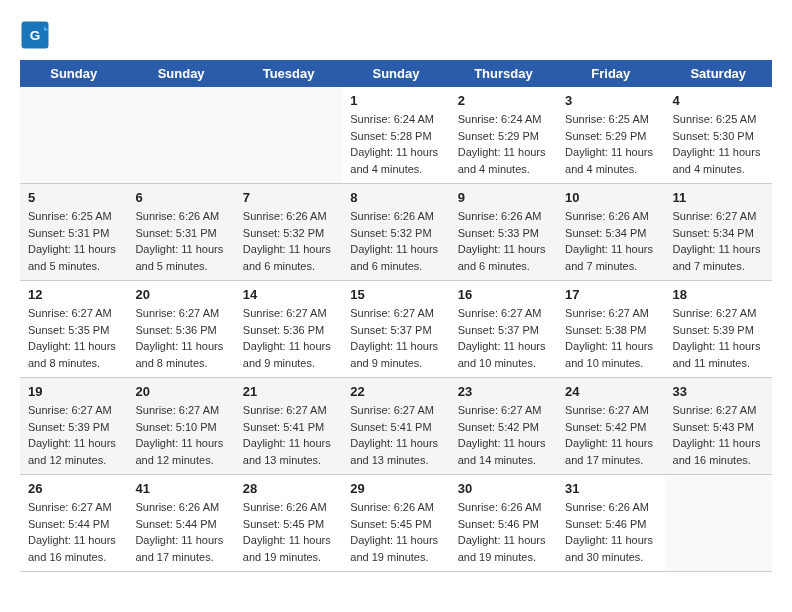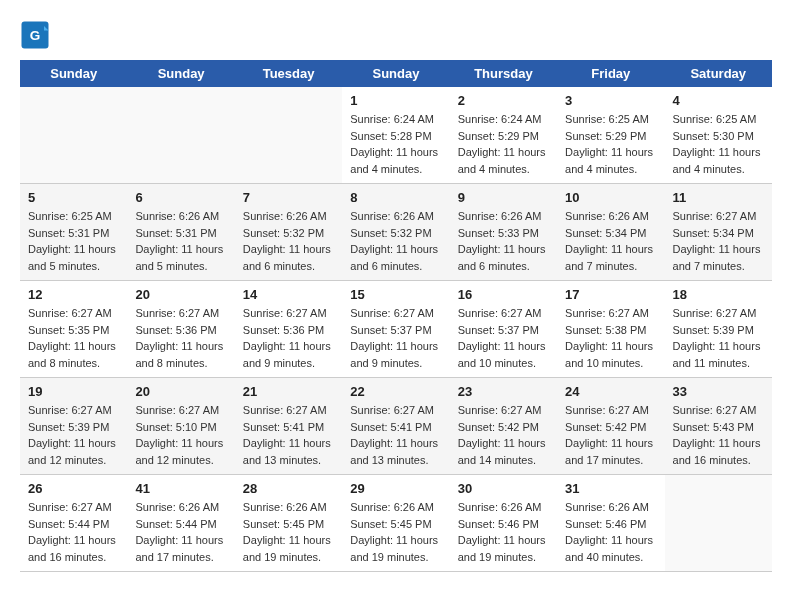--- a/index.html
+++ b/index.html
@@ -340,18 +340,18 @@
           <div class="day-info">Sunrise: 6:26 AM</div>
           <div class="day-info">Sunset: 5:46 PM</div>
           <div class="day-info">Daylight: 11 hours</div>
           <div class="day-info">and 19 minutes.</div>
         </td>
         <td>
           <span class="day-num">31</span>
           <div class="day-info">Sunrise: 6:26 AM</div>
           <div class="day-info">Sunset: 5:46 PM</div>
           <div class="day-info">Daylight: 11 hours</div>
-          <div class="day-info">and 40 minutes.</div>
+          <div class="day-info">and 30 minutes.</div>
         </td>
         <td class="empty"></td>
       </tr>
     </tbody>
 </table>
 
 </body></html>

